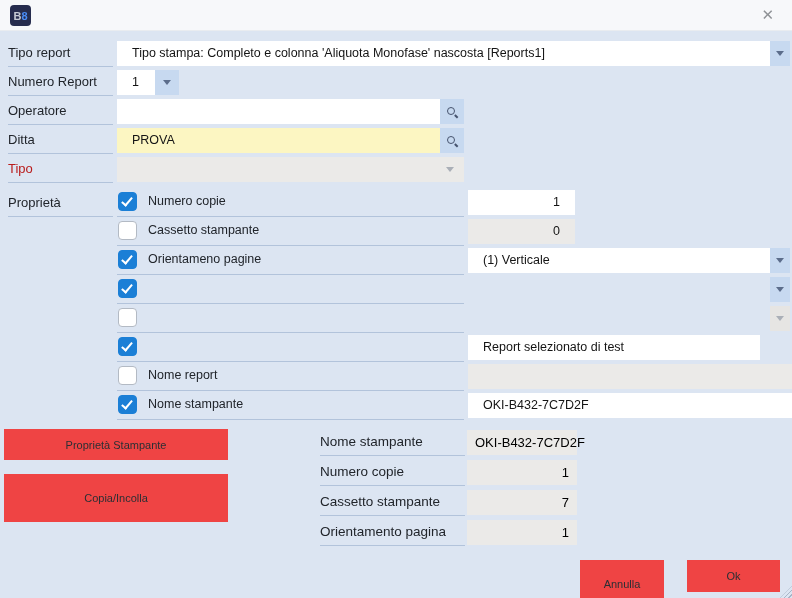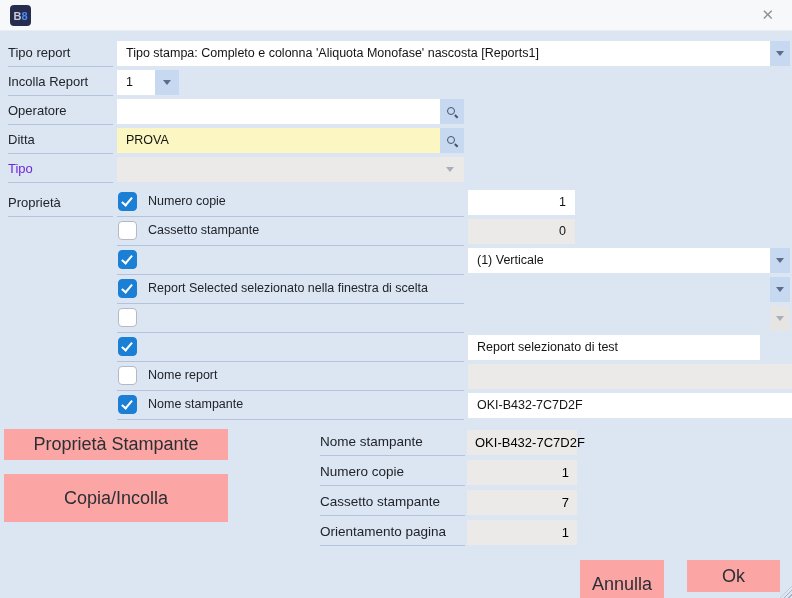--- a/index.html
+++ b/index.html
@@ -10,24 +10,24 @@
   .titlebar{position:absolute;left:0;top:0;width:792px;height:31px;background:#f7f8fa;border-bottom:1px solid #e9ecf0}
   .appicon{position:absolute;left:10px;top:5px;width:21px;height:21px;background:#262c4e;border-radius:4px;
            display:flex;align-items:center;justify-content:center;font-weight:bold;font-size:11px;letter-spacing:0}
   .appicon .b{color:#c6cbd5}.appicon .n8{color:#4a8cf7}
   .wtitle{position:absolute;left:38px;top:0;height:31px;line-height:31px;font-size:12.5px;color:#54575d;white-space:nowrap}
   .closebtn{position:absolute;right:10px;top:0;height:31px;line-height:30px;padding:0 8px;font-size:15px;color:#8f9296;cursor:pointer}
 
   
   .lbl{position:absolute;left:8px;width:105px;height:26px;line-height:24px;font-size:13px;color:#21252b;
        border-bottom:1px solid #b2c3db;white-space:nowrap}
-  .lbl.dis{color:#6d28d9}
+  .lbl.dis{color:#b91c1c}
 
   
-  .field{position:absolute;height:25px;background:#fff;font-size:12.5px;line-height:25px;padding:0 9px;
+  .field{position:absolute;height:25px;background:#fff;font-size:12.5px;line-height:25px;padding:0 15px;
          color:#141414;white-space:nowrap;overflow:hidden}
   .field.gray{background:#ebeae8}
   .field.yellow{background:#fcf6c2}
   .field.r{text-align:right}
   .ddbtn{position:absolute;width:20px;height:25px;background:#c7d9f0;display:flex;align-items:center;justify-content:center;cursor:pointer}
   .ddbtn.dis{background:#e6e5e3;cursor:default}
   .sbtn{position:absolute;width:24px;height:25px;background:#c7d9f0;display:flex;align-items:center;justify-content:center;cursor:pointer}
   .tri{width:0;height:0;border-left:4px solid transparent;border-right:4px solid transparent;border-top:5px solid #5c6d8b}
   .tri.dis{border-top-color:#aaafb7}
   .mag{position:relative;width:12px;height:12px}
@@ -37,21 +37,21 @@
 
   
   .prow{position:absolute;left:0;width:792px;height:29px}
   .cb{position:absolute;left:118px;top:2px;width:19px;height:19px;border-radius:4px;background:#fff;border:1px solid #b3bac4;cursor:pointer}
   .cb.on{background:#1b7fd6;border-color:#1b7fd6}
   .cb .chk{position:absolute;left:5px;top:2px;width:6px;height:11px;border-right:2px solid #fff;border-bottom:2px solid #fff;transform:rotate(40deg)}
   .plabel{position:absolute;left:148px;top:0;height:25px;line-height:23px;font-size:12.5px;color:#21252b;white-space:nowrap}
   .pline{position:absolute;left:117px;width:347px;top:26px;height:0;border-top:1px solid #b2c3db}
 
   
-  .btn{position:absolute;background:#fca5a5;font-size:18px;color:#2b2f34;display:flex;align-items:center;justify-content:center;cursor:pointer}
+  .btn{position:absolute;background:#ef4444;font-size:11px;color:#2b2f34;display:flex;align-items:center;justify-content:center;cursor:pointer}
 
   
   .sumlbl{position:absolute;left:320px;width:145px;height:26px;line-height:24px;font-size:13.5px;color:#21252b;
           border-bottom:1px solid #b2c3db;white-space:nowrap}
   .sumval{position:absolute;left:467px;width:110px;height:25px;background:#ebeae8;font-size:13px;line-height:25px;padding:0 8px;white-space:nowrap}
   .sumval.r{text-align:right}
 
   .grip{position:absolute;right:0;bottom:0;width:12px;height:12px;
         background:repeating-linear-gradient(135deg,transparent,transparent 2px,#a8b4c6 2px,#a8b4c6 3px);
         clip-path:polygon(100% 0,100% 100%,0 100%)}
@@ -66,21 +66,21 @@
     </div>
   <div class="closebtn">✕</div>
 </div>
 
 <div class="lbl" style="top:41px">Tipo report</div>
 <div class="field" style="left:117px;top:41px;width:653px">Tipo stampa: Completo e colonna 'Aliquota Monofase' nascosta [Reports1]</div>
 <div class="ddbtn" style="left:770px;top:41px">
     <span class="tri"></span>
   </div>
 
-<div class="lbl" style="top:70px">Incolla Report</div>
+<div class="lbl" style="top:70px">Numero Report</div>
 <div class="field" style="left:117px;top:70px;width:38px">1</div>
 <div class="ddbtn" style="left:155px;top:70px;width:24px">
     <span class="tri"></span>
   </div>
 
 <div class="lbl" style="top:99px">Operatore</div>
 <div class="field" style="left:117px;top:99px;width:323px"></div>
 <div class="sbtn" style="left:440px;top:99px">
     <span class="mag"></span>
   </div>
@@ -110,32 +110,32 @@
   <div class="cb"></div>
   <div class="plabel">Cassetto stampante</div>
   <div class="pline"></div>
   <div class="field gray r" style="left:468px;top:0;width:107px">0</div>
 </div>
 
 <div class="prow" style="top:248px">
   <div class="cb on">
       <span class="chk"></span>
     </div>
+  <div class="plabel">Orientameno pagine</div>
   <div class="pline"></div>
   <div class="field" style="left:468px;top:0;width:302px">(1) Verticale</div>
   <div class="ddbtn" style="left:770px;top:0">
       <span class="tri"></span>
     </div>
 </div>
 
 <div class="prow" style="top:277px">
   <div class="cb on">
       <span class="chk"></span>
     </div>
-  <div class="plabel">Report Selected selezionato nella finestra di scelta</div>
   <div class="pline"></div>
   <div class="ddbtn" style="left:770px;top:0">
       <span class="tri"></span>
     </div>
 </div>
 
 <div class="prow" style="top:306px">
   <div class="cb"></div>
   <div class="pline"></div>
   <div class="ddbtn dis" style="left:770px;top:0">

